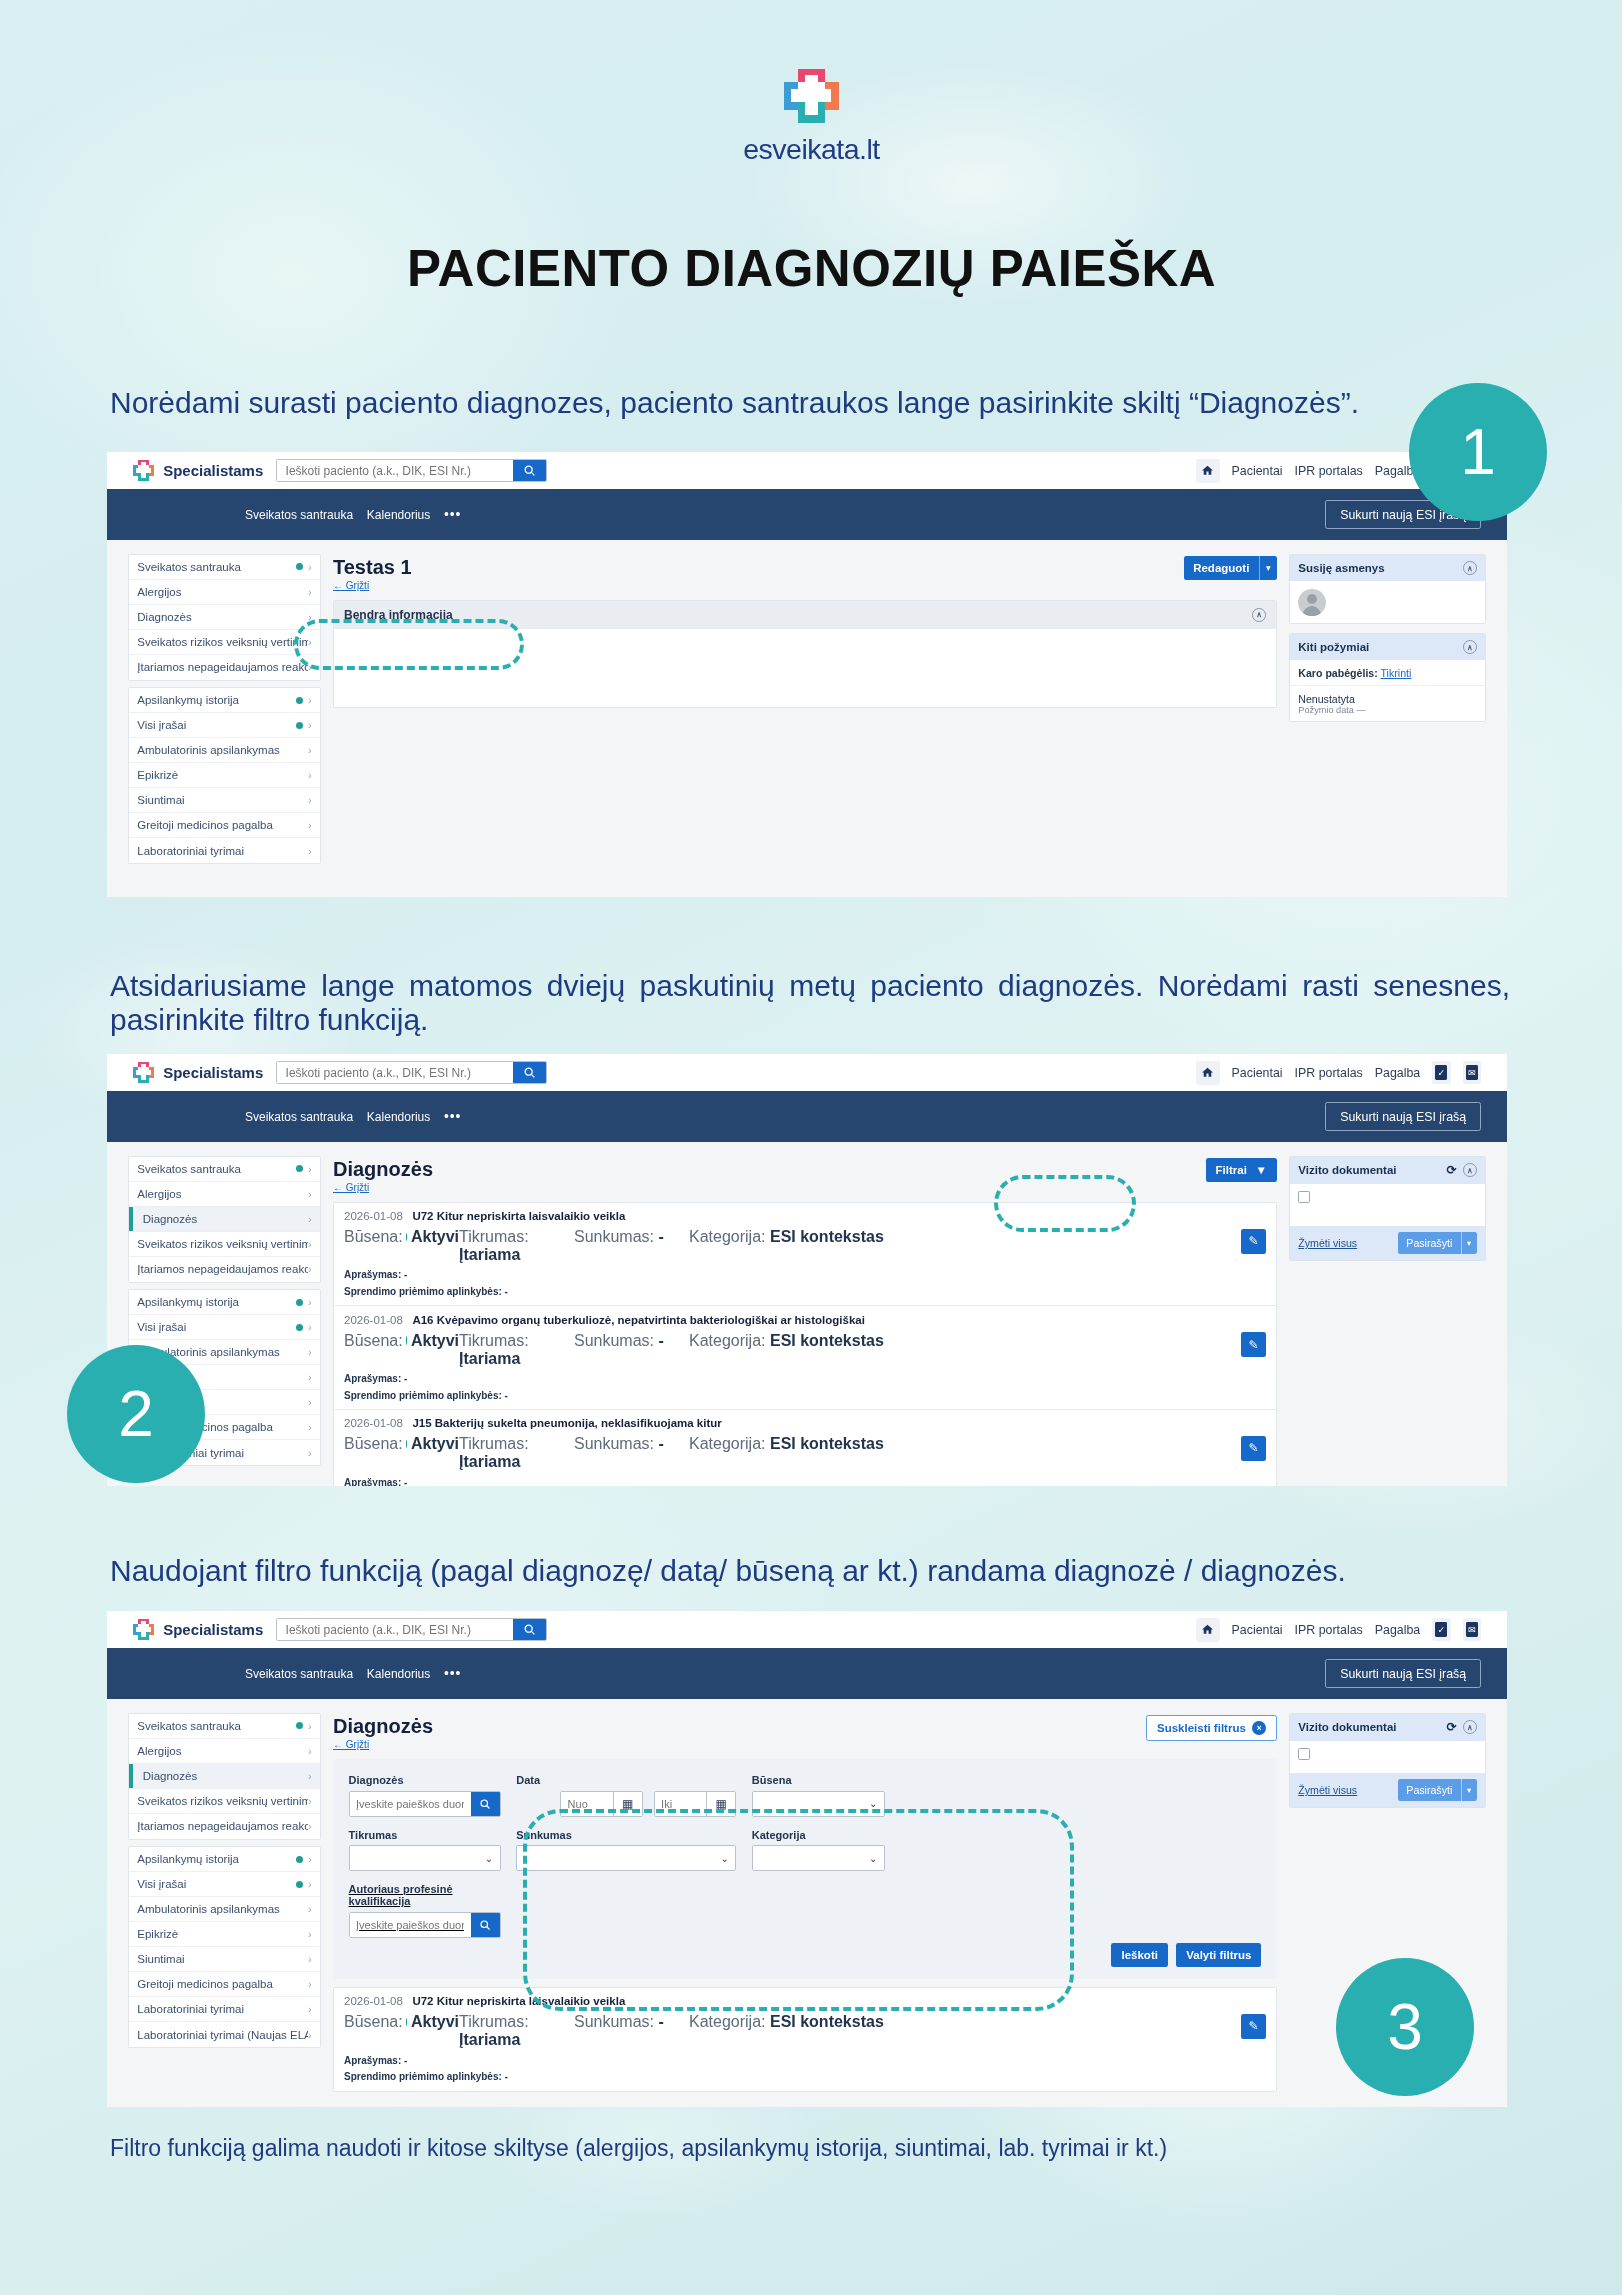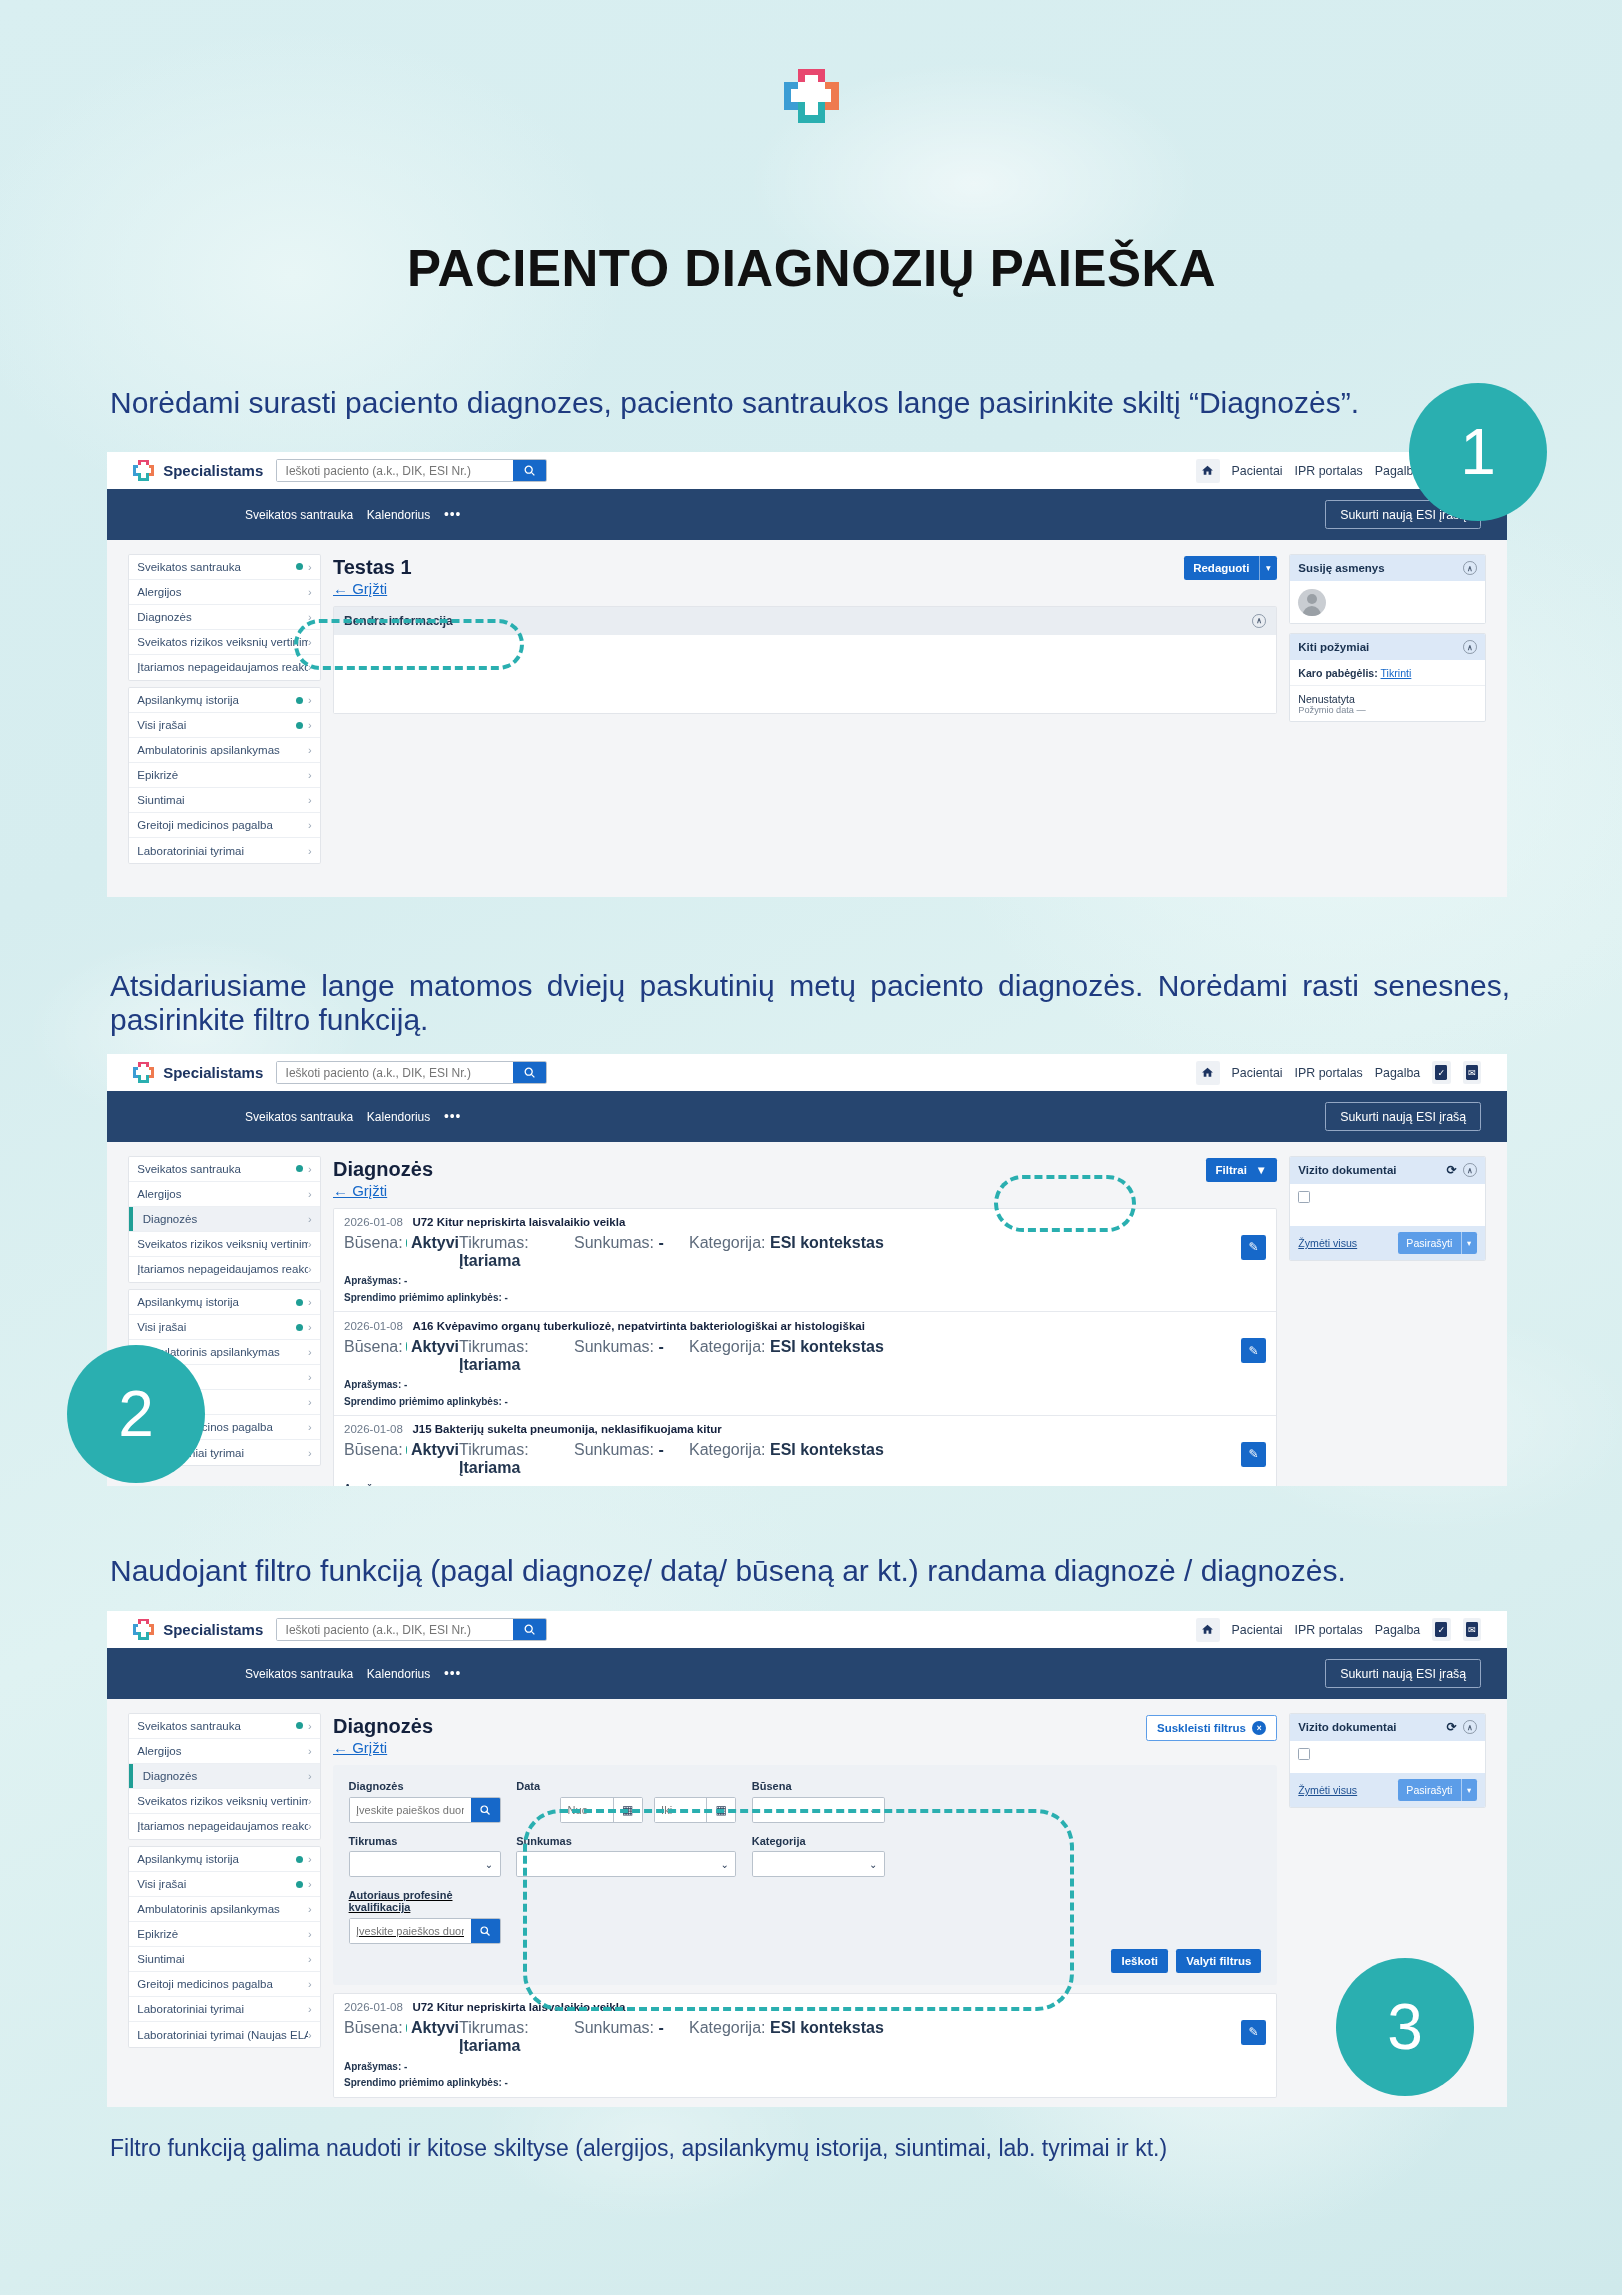--- a/index.html
+++ b/index.html
@@ -124,21 +124,21 @@
   .sb-item .lbl { flex:1; overflow:hidden; text-overflow:clip; }
   .sb-item .dot { width:7.3px; height:7.3px; border-radius:50%; background:#1f9e95; margin-right:4.6px; flex:none; }
   .sb-item .chev { color:#9aa7b6; font-size:11px; flex:none; }
   .sb-item.active { background:#eef1f5; position:relative; padding-left:13.8px; }
   .sb-item.active::before { content:""; position:absolute; left:0; top:0; bottom:0; width:4.1px; background:#1f9e95; }
 
   
   .cc { flex:1; min-width:0; }
   .cc-head { display:flex; align-items:flex-start; padding: 1.8px 0 8.3px 0; }
   .cc-title { font-size:20px; font-weight:700; color:#14213d; }
-  .cc-back { font-size:15px; color:#1668c9; margin-top:1.8px; }
+  .cc-back { font-size:10px; color:#1668c9; margin-top:1.8px; }
   .cc-back u { text-decoration:underline; }
   .btn-primary {
     background:#1668c9; color:#fff; border:none; border-radius:2.3px;
     font-size:11.5px; font-weight:700; padding:6px 10px; font-family:inherit; white-space:nowrap;
   }
   .btn-split { display:flex; align-items:stretch; border-radius:2.3px; overflow:hidden; background:#1668c9; }
   .btn-split .main { color:#fff; font-size:11.5px; font-weight:700; padding:6px 9.2px; }
   .btn-split .caret { color:#fff; font-size:9.2px; padding:6px 6.4px; border-left:0.5px solid rgba(255,255,255,.45); display:flex; align-items:center;}
 
   .panel { background:#fff; border:0.5px solid #e2e5ea; border-radius:1.8px; }
@@ -225,20 +225,21 @@
   <div class="brand">
     <div class="brand-mark">
       <div class="bm" style="left:13.8px;top:0;width:27.5px;height:20px;background:#e8476f;"></div>
       <div class="bm" style="left:0;top:13px;width:21px;height:27.5px;background:#3b9dd4;"></div>
       <div class="bm" style="left:34px;top:13px;width:21px;height:27.5px;background:#ef7a4f;"></div>
       <div class="bm" style="left:13.8px;top:33px;width:27.5px;height:21px;background:#2aafb0;"></div>
       <div class="bm" style="left:13.8px;top:13px;width:27.5px;height:20px;background:#fff;"></div>
       <div class="bm" style="left:21px;top:6.4px;width:13px;height:40px;background:#fff;"></div>
       <div class="bm" style="left:7.3px;top:20px;width:40px;height:13px;background:#fff;"></div>
     </div>
+    <div class="brand-name">esveikata.lt</div>
   </div>
 
   <div class="main-title">PACIENTO DIAGNOZIŲ PAIEŠKA</div>
 
   <div class="step-text" style="left:110px; top:386px; width:1267px;">Norėdami surasti paciento diagnozes, paciento santraukos lange pasirinkite skiltį “Diagnozės”.</div>
 
   <div class="step-circle" style="left:1409px; top:383px; width:138px; height:138px;">
     <span>1</span>
   </div>
 

